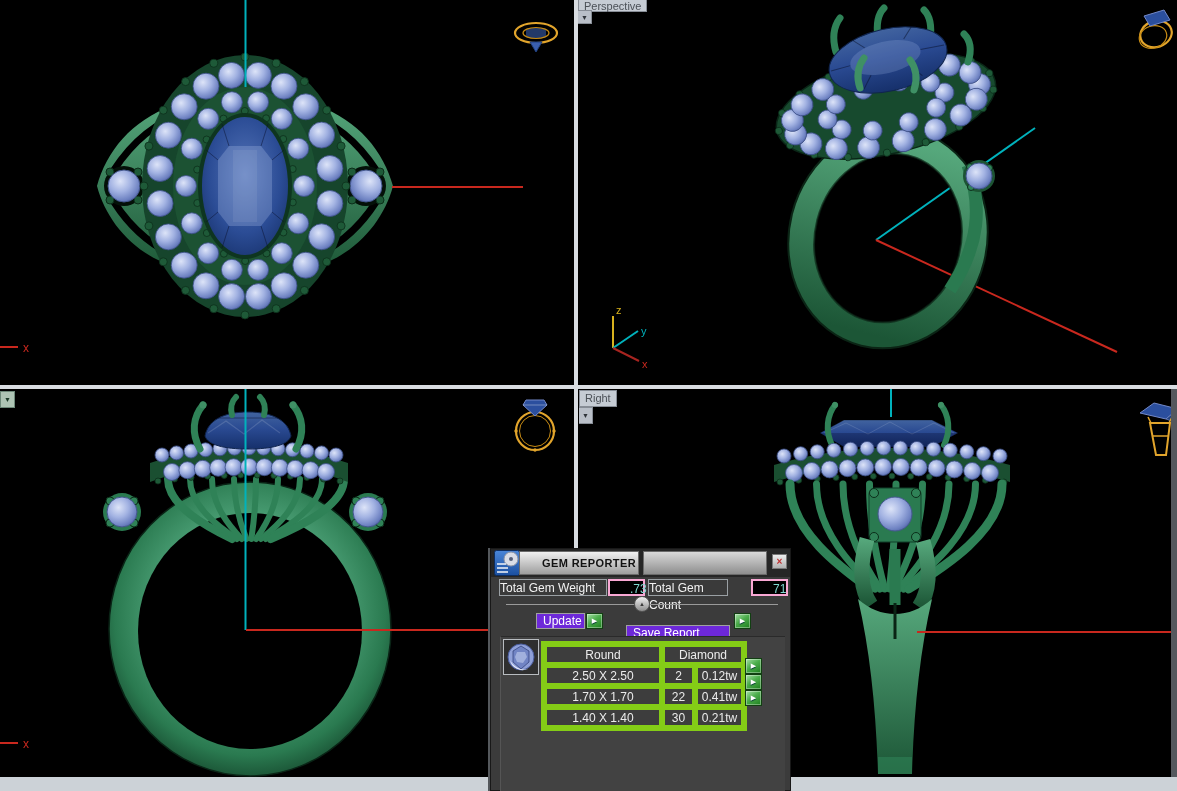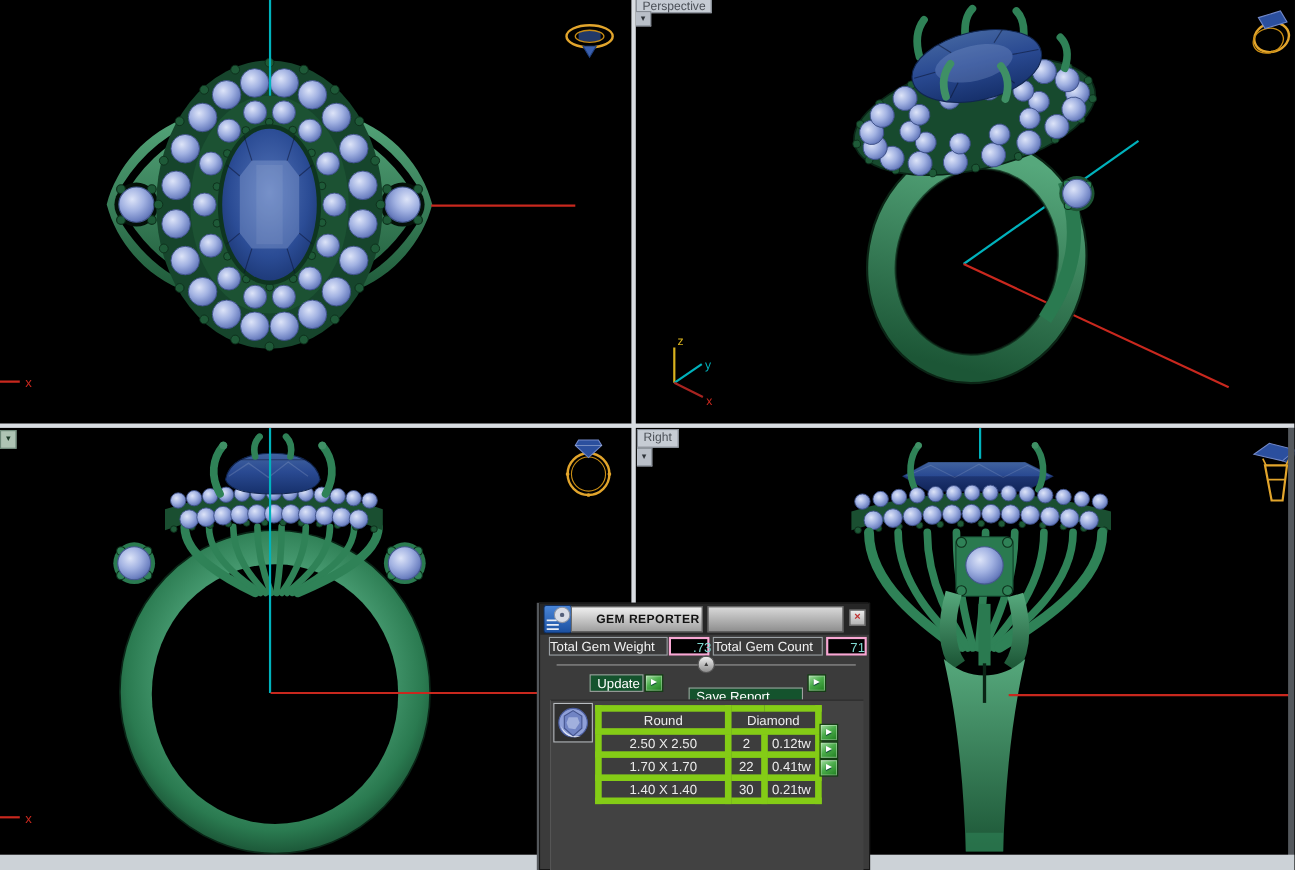--- a/index.html
+++ b/index.html
@@ -33,21 +33,21 @@
              text-align:center;line-height:13px;cursor:default;}
   .totals-row{position:absolute;left:0;top:30px;width:100%;height:18px;}
   .tlabel{position:absolute;height:17px;line-height:17px;background:#3a3a3a;border:1px solid #9aa0a4;
           box-sizing:border-box;color:#f2f2f2;font-size:12px;}
   .tvalue{position:absolute;height:17px;line-height:17px;background:#000;border:2px solid #f9a8d4;
           box-sizing:border-box;color:#7fd8d0;font-size:12px;text-align:center;padding-left:20px;}
   .sep-line{position:absolute;left:15px;top:55px;width:272px;height:1px;background:#9a9a9a;}
   .collapse-btn{position:absolute;left:143px;top:47px;width:16px;height:16px;border-radius:50%;
                 background:linear-gradient(#f0f0f0,#8e8e8e);border:1px solid #555;box-sizing:border-box;
                 color:#3a3a3a;font-size:6px;text-align:center;line-height:14px;}
-  .dlg-btn{position:absolute;height:16px;background:#14532d;border:1px solid #a0a0a0;box-sizing:border-box;
+  .dlg-btn{position:absolute;height:16px;background:#6d28d9;border:1px solid #a0a0a0;box-sizing:border-box;
            color:#fff;font-size:12px;line-height:15px;padding-left:6px;}
   .gbtn{position:absolute;width:17px;height:16px;border:1px solid #123f12;box-sizing:border-box;
         background:linear-gradient(145deg,#a8e0a8,#4cae4c 45%,#1e7e1e);
         box-shadow:inset 0 0 0 1px rgba(255,255,255,.35);
         color:#fff;font-size:7px;text-align:center;line-height:14px;text-shadow:0 1px 1px #033;}
   .inner-panel{position:absolute;left:9px;top:87px;width:285px;height:156px;background:#424242;
                border-top:1px solid #2a2a2a;border-left:1px solid #555;box-sizing:border-box;}
   .gem-thumb{position:absolute;left:12px;top:90px;width:36px;height:36px;background:#2f2f2f;
              border:1px solid #b8bcc0;box-sizing:border-box;}
   #gem-table{position:absolute;left:50px;top:92px;border-collapse:collapse;table-layout:fixed;}
@@ -603,21 +603,21 @@
       <div class="tseg" style="left:28px;width:120px">
         <div class="title-text">GEM REPORTER</div>
       </div>
       <div class="tseg tseg2" style="left:152px;width:124px"></div>
       <div class="close-btn">×</div>
     </div>
 
     <div class="totals-row">
       <div class="tlabel" style="left:8px;width:108px">Total Gem Weight</div>
       <div class="tvalue" style="left:117px;width:37px">.73</div>
-      <div class="tlabel" style="left:157px;width:100px">Total Gem Count</div>
+      <div class="tlabel" style="left:157px;width:80px">Total Gem Count</div>
       <div class="tvalue" style="left:260px;width:37px">71</div>
     </div>
 
     <div class="sep-line"></div>
     <div class="collapse-btn">▲</div>
 
     <div class="dlg-btn" style="left:45px;top:64px;width:49px">Update</div>
     <div class="gbtn" style="left:95px;top:64px">▶</div>
     <div class="dlg-btn" style="left:135px;top:76px;width:104px">Save Report</div>
     <div class="gbtn" style="left:243px;top:64px">▶</div>

